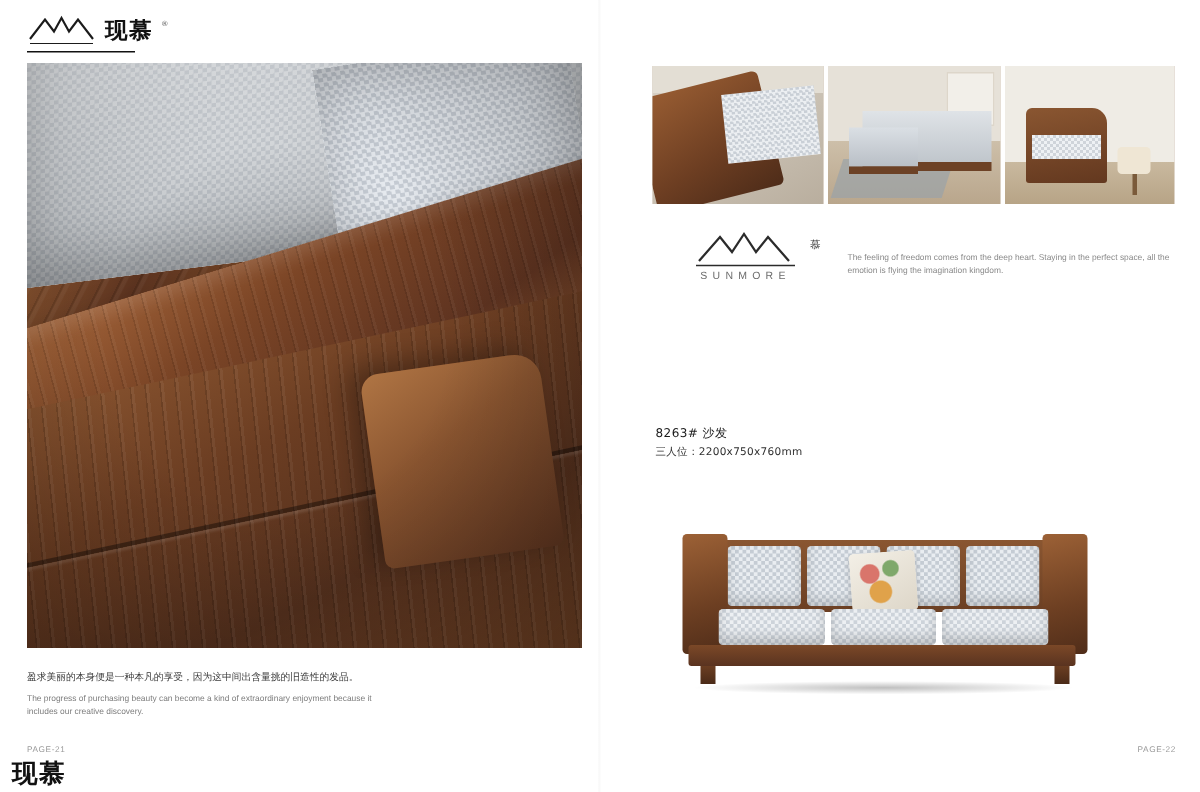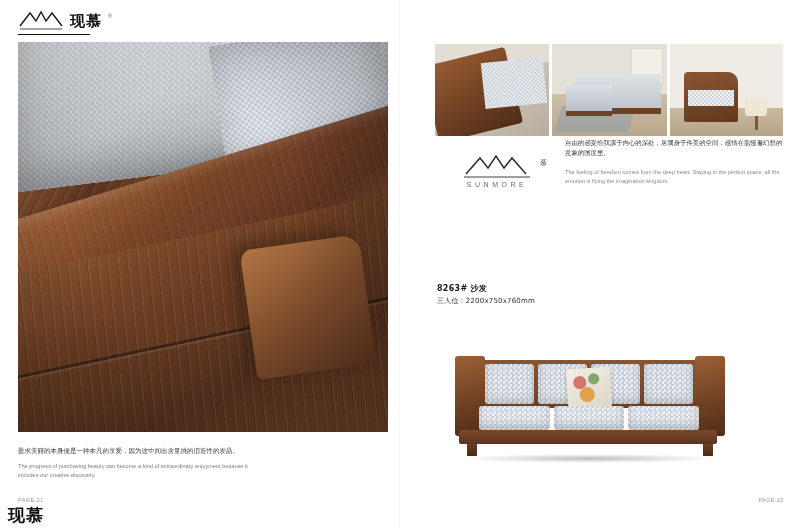--- a/index.html
+++ b/index.html
@@ -367,21 +367,21 @@
     color: #8a8a8a;
   }
 
   
   .prod-code {
     position: absolute;
     left: 437px;
     top: 283px;
     font-family: "DejaVu Sans", sans-serif;
     font-size: 8px;
-    font-weight: bold;
+    font-weight: normal;
     color: #1b1b1b;
     letter-spacing: .3px;
   }
   .prod-spec {
     position: absolute;
     left: 437px;
     top: 296px;
     font-family: "DejaVu Sans", sans-serif;
     font-size: 7px;
     color: #2f2f2f;
@@ -542,21 +542,20 @@
     <span>
       <svg width="70" height="26" viewBox="0 0 70 26">
         <path d="M4 22 L18 6 L26 16 L34 4 L42 16 L50 6 L64 22" fill="none" stroke="#2b2b2b" stroke-width="1.5"></path>
         <path d="M2 25 L68 25" stroke="#2b2b2b" stroke-width="0.9"></path>
       </svg>
     </span>
     <div class="sunmore-word">SUNMORE</div>
   </div>
   <div class="sunmore-cn">慕</div>
 
-  <div class="copy-cn">自由的感受给我源于内心的深处，居属身于件美的空间，感情在肌慢着幻想的意象的国度里。</div>
   <div class="copy-en">The feeling of freedom comes from the deep heart. Staying in the perfect space, all the emotion is flying the imagination kingdom.</div>
 
   <div class="prod-code">8263# 沙发</div>
   <div class="prod-spec">三人位：2200x750x760mm</div>
 
   <div class="prod-img">
     <div class="sofa-back"></div>
     <div class="sofa-cushrow">
       <div class="cushion"></div>
       <div class="cushion"></div>

